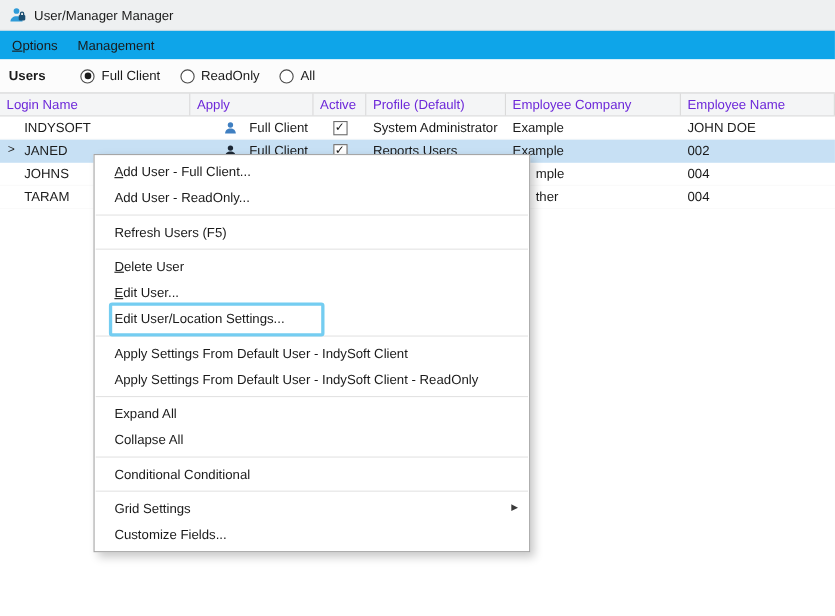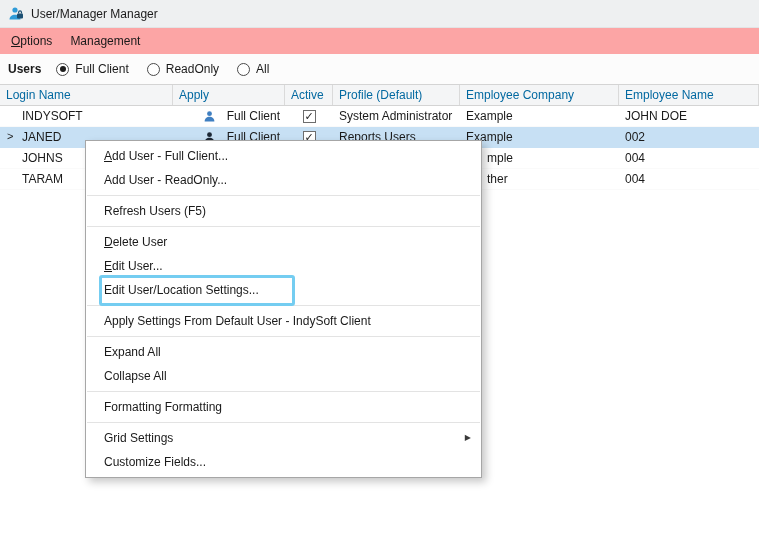--- a/index.html
+++ b/index.html
@@ -3,31 +3,31 @@
 <meta charset="utf-8">
 <style>
   *{margin:0;padding:0;box-sizing:border-box}
   html,body{width:759px;height:560px}
   body{position:relative;background:#fff;font-family:"Liberation Sans",sans-serif;font-size:12px;color:#1a1a1a;overflow:hidden}
   u{text-decoration:underline}
 
   .titlebar{position:absolute;left:0;top:0;width:759px;height:28px;background:#eef0f1;border-bottom:1px solid #e2e4e5;display:flex;align-items:center;padding:0 8px}
   .app-title{margin-left:7px}
 
-  .menubar{position:absolute;left:0;top:28px;width:759px;height:26px;background:#fca5a5;display:flex;align-items:center;padding-left:2px}
+  .menubar{position:absolute;left:0;top:28px;width:759px;height:26px;background:#0ea5e9;display:flex;align-items:center;padding-left:2px}
   .menubar-item{padding:0 9px;line-height:26px;cursor:default}
 
-  .filter-bar{position:absolute;left:0;top:54px;width:759px;height:30px;background:#fcfcfc;display:flex;align-items:center;padding-left:8px;gap:15px}
+  .filter-bar{position:absolute;left:0;top:54px;width:759px;height:30px;background:#fcfcfc;display:flex;align-items:center;padding-left:8px;gap:32px}
   .filter-label{font-weight:bold}
   .radio-opt{display:flex;align-items:center;gap:6px}
   .radio{width:13px;height:13px;border:1px solid #4a4a4a;border-radius:50%;background:#fff;display:inline-flex;align-items:center;justify-content:center;flex:0 0 auto}
   .radio.selected::after{content:"";width:6px;height:6px;border-radius:50%;background:#1c1c1c}
 
   .grid-header{position:absolute;left:0;top:84px;width:759px;height:22px;background:#f4f5f6;border-top:1px solid #d4d4d4;border-bottom:1px solid #d4d4d4;display:flex}
-  .hcell{height:100%;padding:3px 6px;border-right:1px solid #dadada;color:#0369a1;white-space:nowrap;overflow:hidden}
+  .hcell{height:100%;padding:3px 6px;border-right:1px solid #dadada;color:#6d28d9;white-space:nowrap;overflow:hidden}
 
   .grid-body{position:absolute;left:0;top:106px;width:759px}
   .grid-row{display:flex;height:21px;position:relative;background:#fff;border-bottom:1px solid #fafafa}
   .grid-row.selected{background:var(--sel,#c7e0f4);border-bottom:1px solid var(--sel,#c7e0f4)}
   .cell{height:100%;padding:3px 6px;white-space:nowrap;overflow:hidden}
   .c-login{padding-left:22px;position:relative}
   .row-marker{position:absolute;left:7px;top:3px;font-size:11px;color:#222}
   .c-type{display:flex;align-items:center;justify-content:flex-end;gap:11px;padding-right:5px}
   .c-active{display:flex;align-items:center;justify-content:center;padding:0}
   .checkbox{width:13px;height:13px;border:1px solid #6d6d6d;background:#fff;display:flex;align-items:center;justify-content:center;font-size:11px;line-height:1;color:#1d1d1d}
@@ -142,23 +142,24 @@
     <div class="menu-item"><u>A</u>dd User - Full Client...</div>
     <div class="menu-item">Add User - ReadOnly...</div>
     <div class="menu-sep"></div>
     <div class="menu-item">Refresh Users (F5)</div>
     <div class="menu-sep"></div>
     <div class="menu-item"><u>D</u>elete User</div>
     <div class="menu-item"><u>E</u>dit User...</div>
     <div class="menu-item">Edit User/Location Settings...</div>
     <div class="menu-sep"></div>
     <div class="menu-item">Apply Settings From Default User - IndySoft Client</div>
+    <div class="menu-item">Apply Settings From Default User - IndySoft Client - ReadOnly</div>
     <div class="menu-sep"></div>
     <div class="menu-item">Expand All</div>
     <div class="menu-item">Collapse All</div>
     <div class="menu-sep"></div>
-    <div class="menu-item">Formatting Formatting</div>
+    <div class="menu-item">Conditional Conditional</div>
     <div class="menu-sep"></div>
     <div class="menu-item">Grid Settings<span class="submenu-arrow">▶</span></div>
     <div class="menu-item">Customize Fields...</div>
   </div>
 
 <div class="highlight-box"></div>
 
 </body></html>

